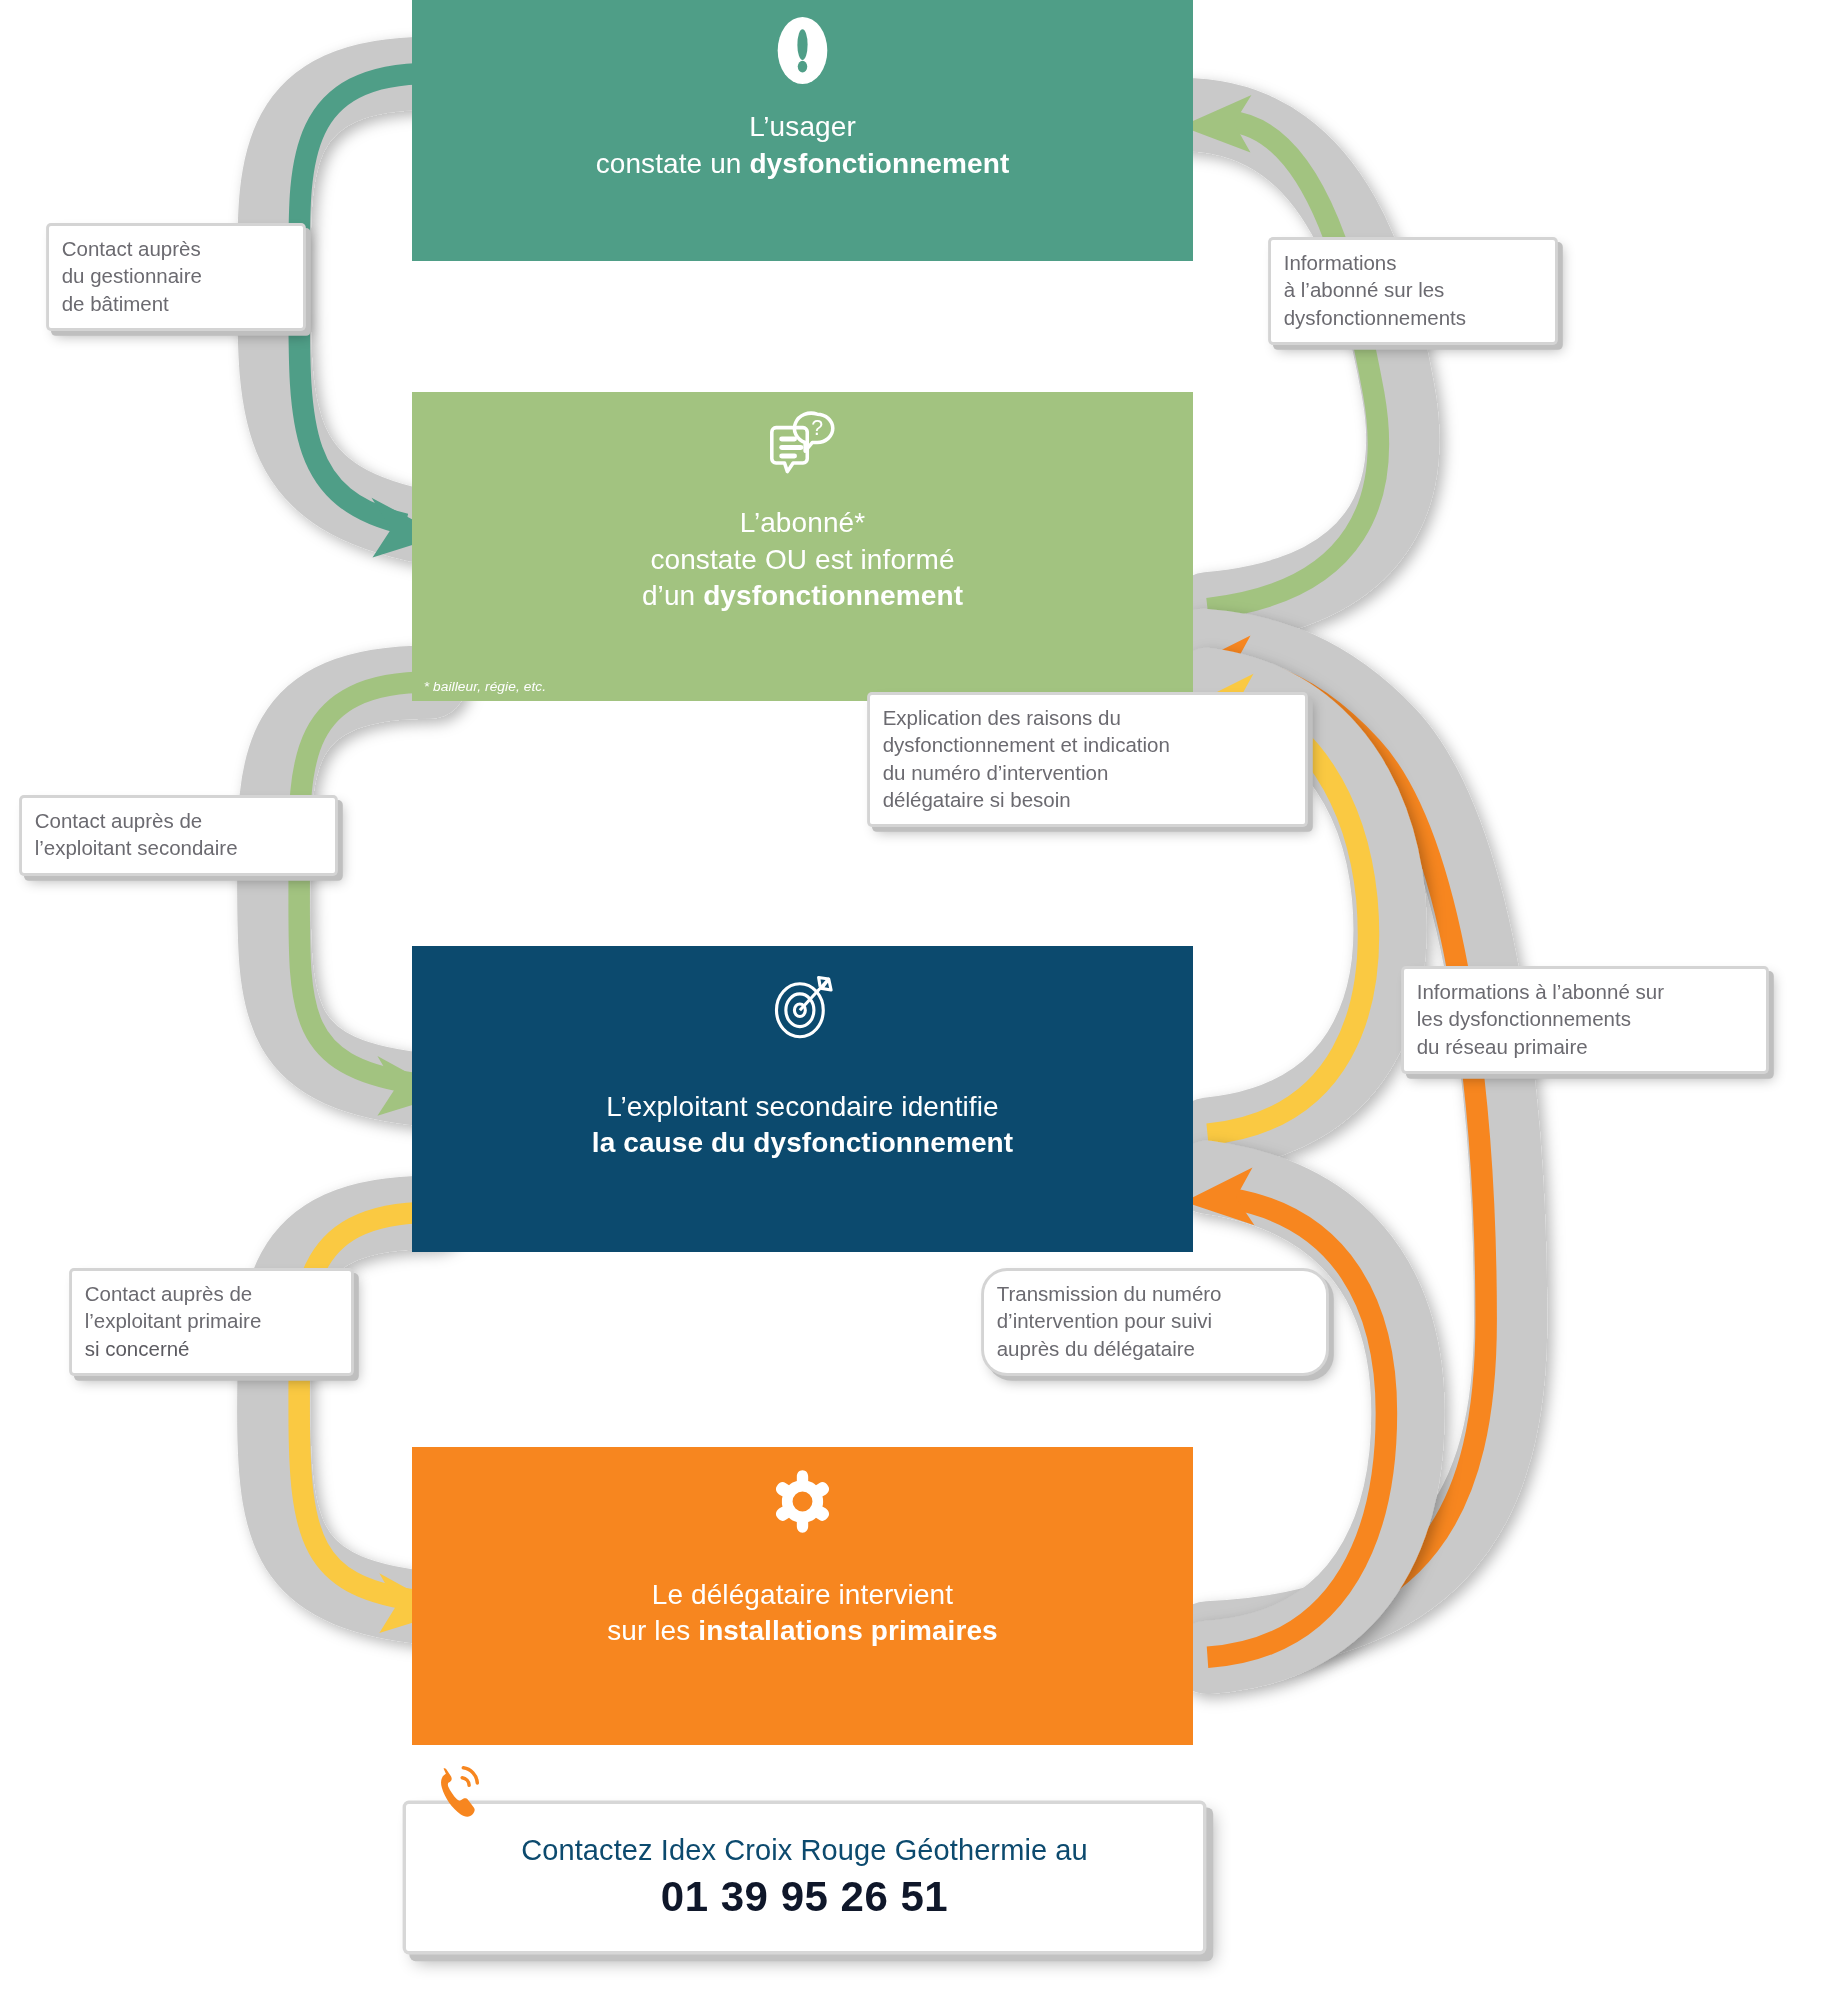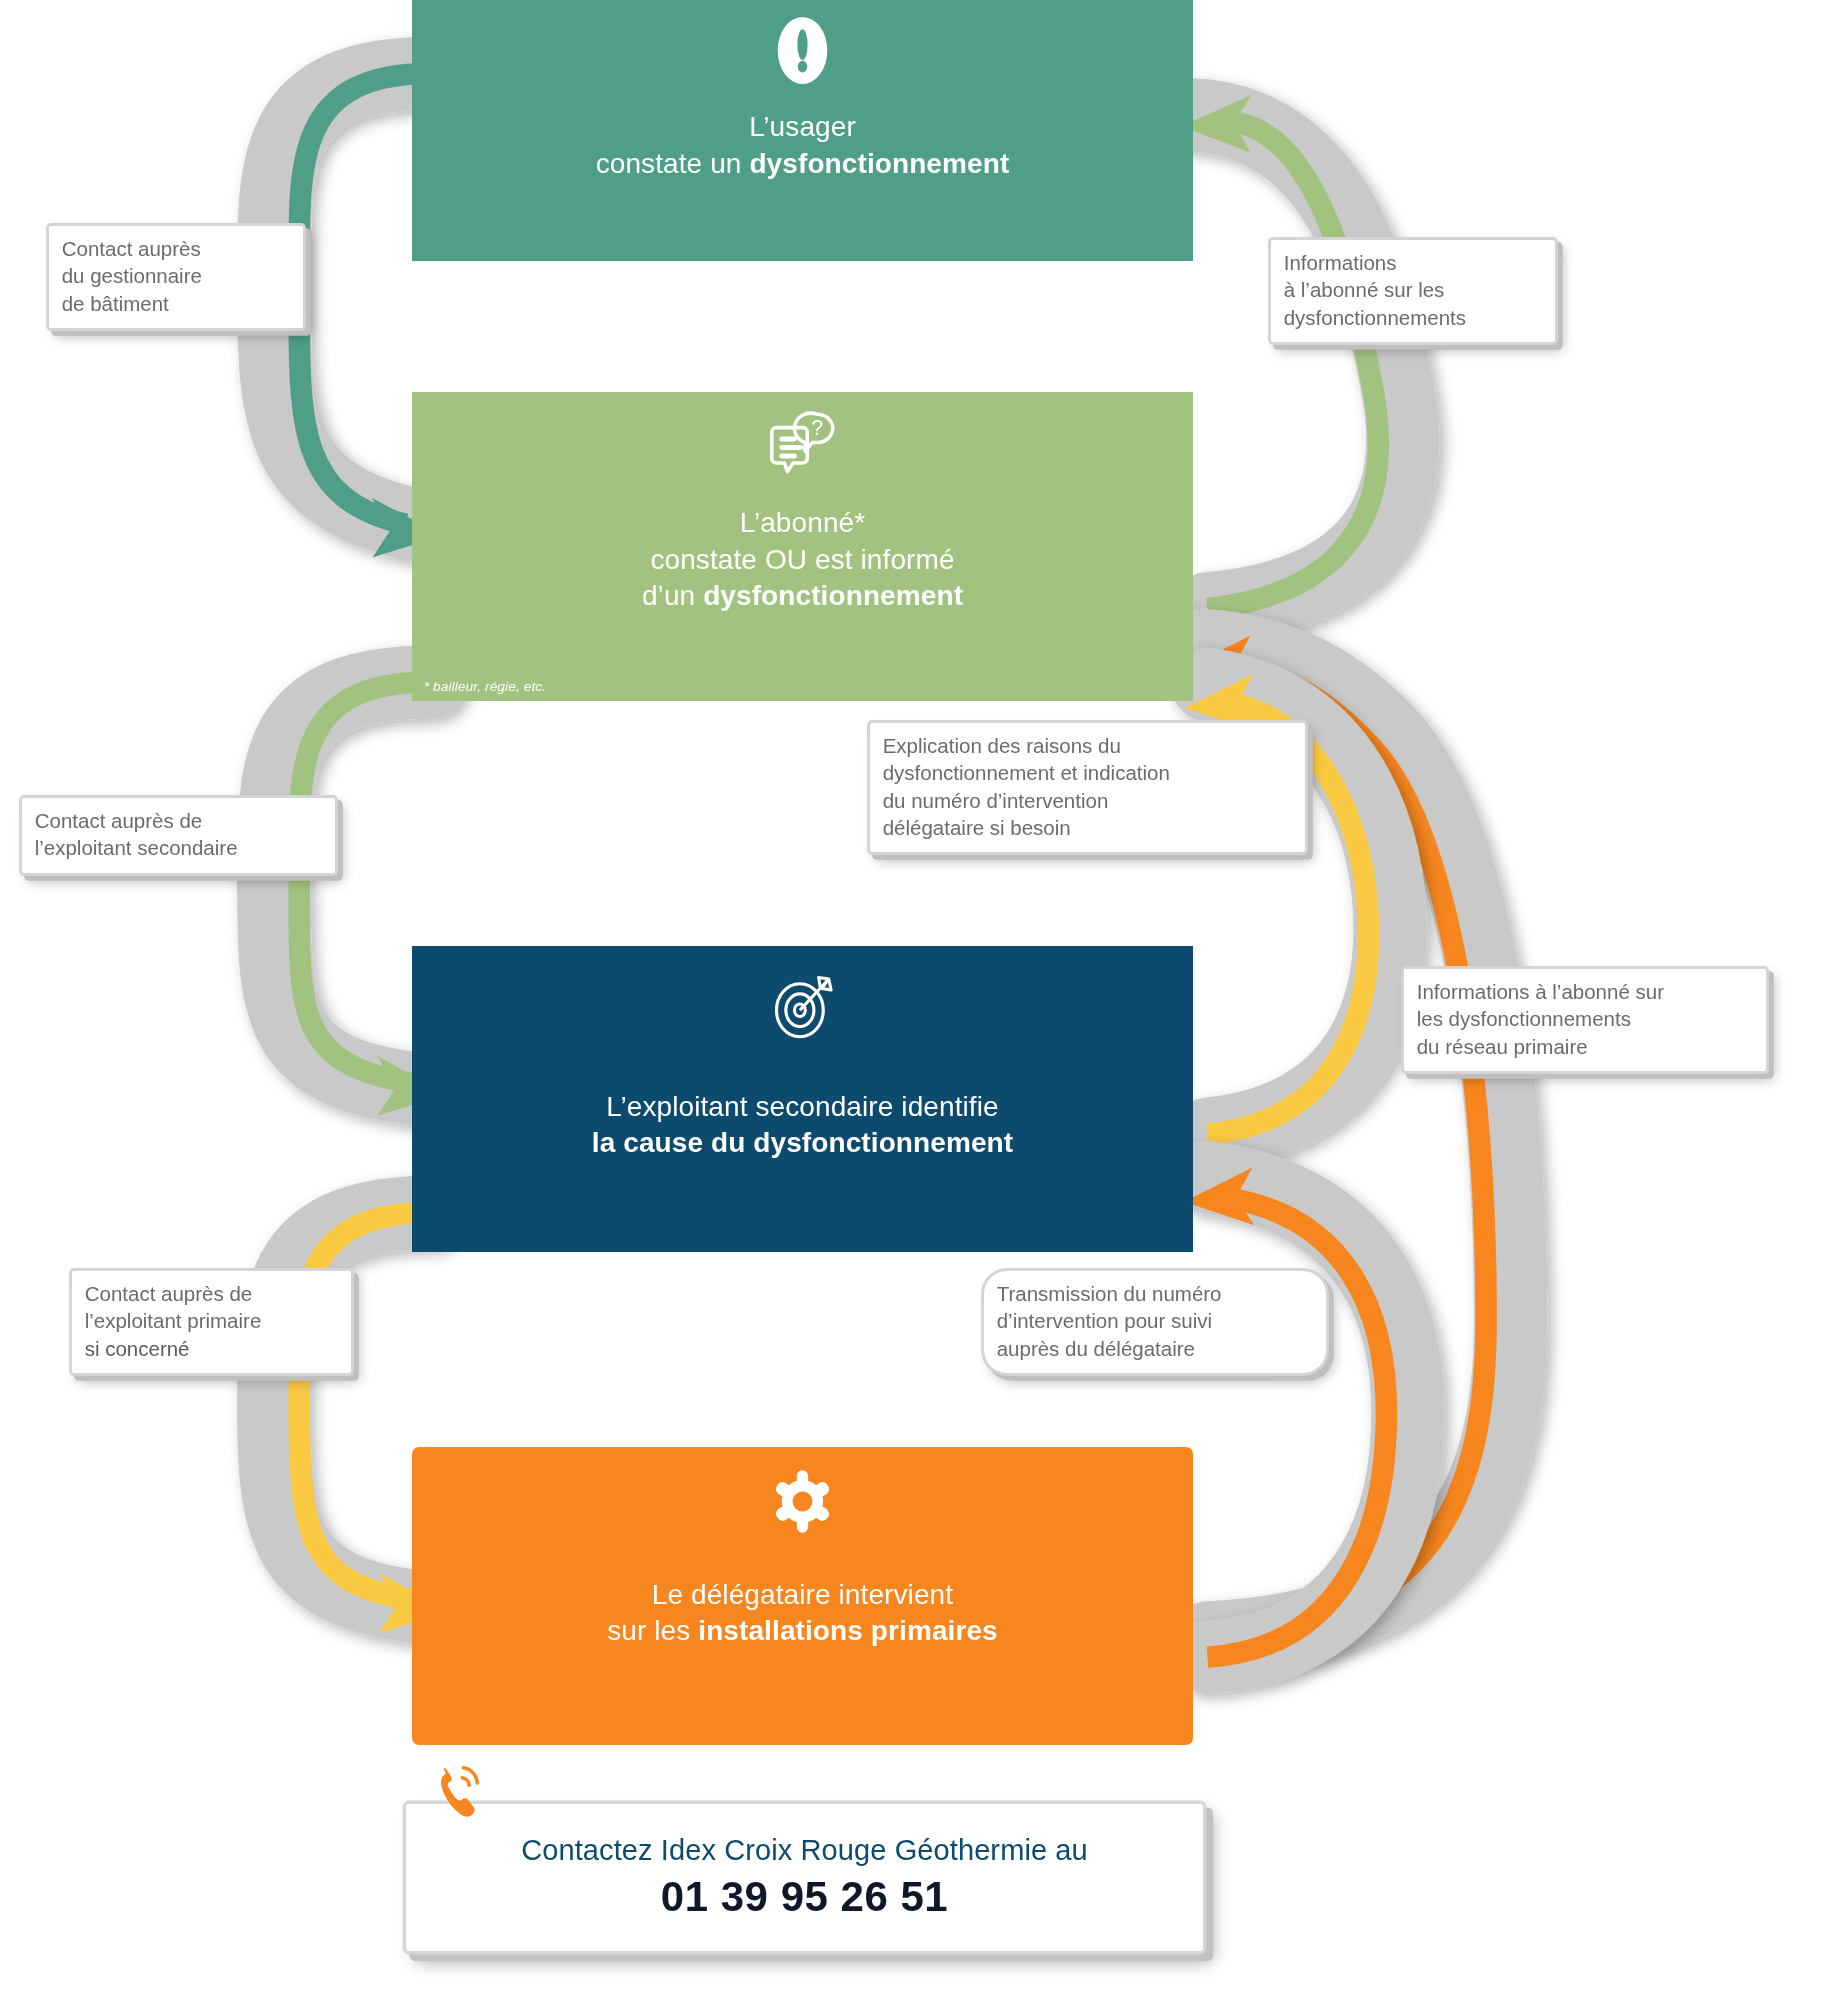--- a/index.html
+++ b/index.html
@@ -33,21 +33,21 @@
   .stage-text b { font-weight: 700; }
   .footnote {
     position: absolute; left: 11.7px; bottom: 6.8px;
     font-size: 13.7px; font-style: italic; font-weight: 400;
     color: #ffffff; letter-spacing: 0.1px;
   }
 
   #box-usager    { left: 412px; top: -4.9px;   width: 781px; height: 266px;  background: #4f9e87; }
   #box-abonne    { left: 412px; top: 392px;   width: 781px; height: 309px;  background: #a2c380; }
   #box-exploitant{ left: 412px; top: 946px;  width: 781px; height: 306px;  background: #0c4a6e; }
-  #box-delegataire{left: 412px; top: 1447px;  width: 781px; height: 298px;  background: #f7861f; border-radius: 7px; }
+  #box-delegataire{left: 412px; top: 1447px;  width: 781px; height: 298px;  background: #f7861f; }
 
   #box-usager .stage-text      { margin-top: 20.5px; }
   #box-abonne .stage-text      { margin-top: 19.6px; }
   #box-exploitant .stage-text  { margin-top: 44px; }
   #box-delegataire .stage-text { margin-top: 38px; }
 
   
   .callout {
     position: absolute;
     background: #ffffff;
@@ -60,21 +60,21 @@
       0 0 0 2.9px #d4d4d4,
       4.9px 4.9px 0 2.9px #bfbfbf,
       6.8px 7.8px 12.7px rgba(0,0,0,.30);
     border-radius: 2px;
   }
   .callout b { font-weight: 400; color: #5c5b61; }
 
   #co-gestionnaire { left: 49px;  top: 226px;  width: 254px; }
   #co-infos-abonne { left: 1271px; top: 240px;  width: 284px; }
   #co-exploitant-sec { left: 22px; top: 798px; width: 313px; }
-  #co-explication  { left: 870px; top: 723px; width: 435px; }
+  #co-explication  { left: 870px; top: 695px; width: 435px; }
   #co-infos-primaire { left: 1404px;top: 969px; width: 362px; }
   #co-exploitant-pri { left: 72px; top: 1271px; width: 279px; }
   #co-transmission { left: 984px; top: 1271px; width: 342px; border-radius: 23px; }
 
   
   #contact-box {
     position: absolute;
     left: 406px; top: 1804px; width: 797px; height: 147px;
     background: #ffffff;
     z-index: 9;

